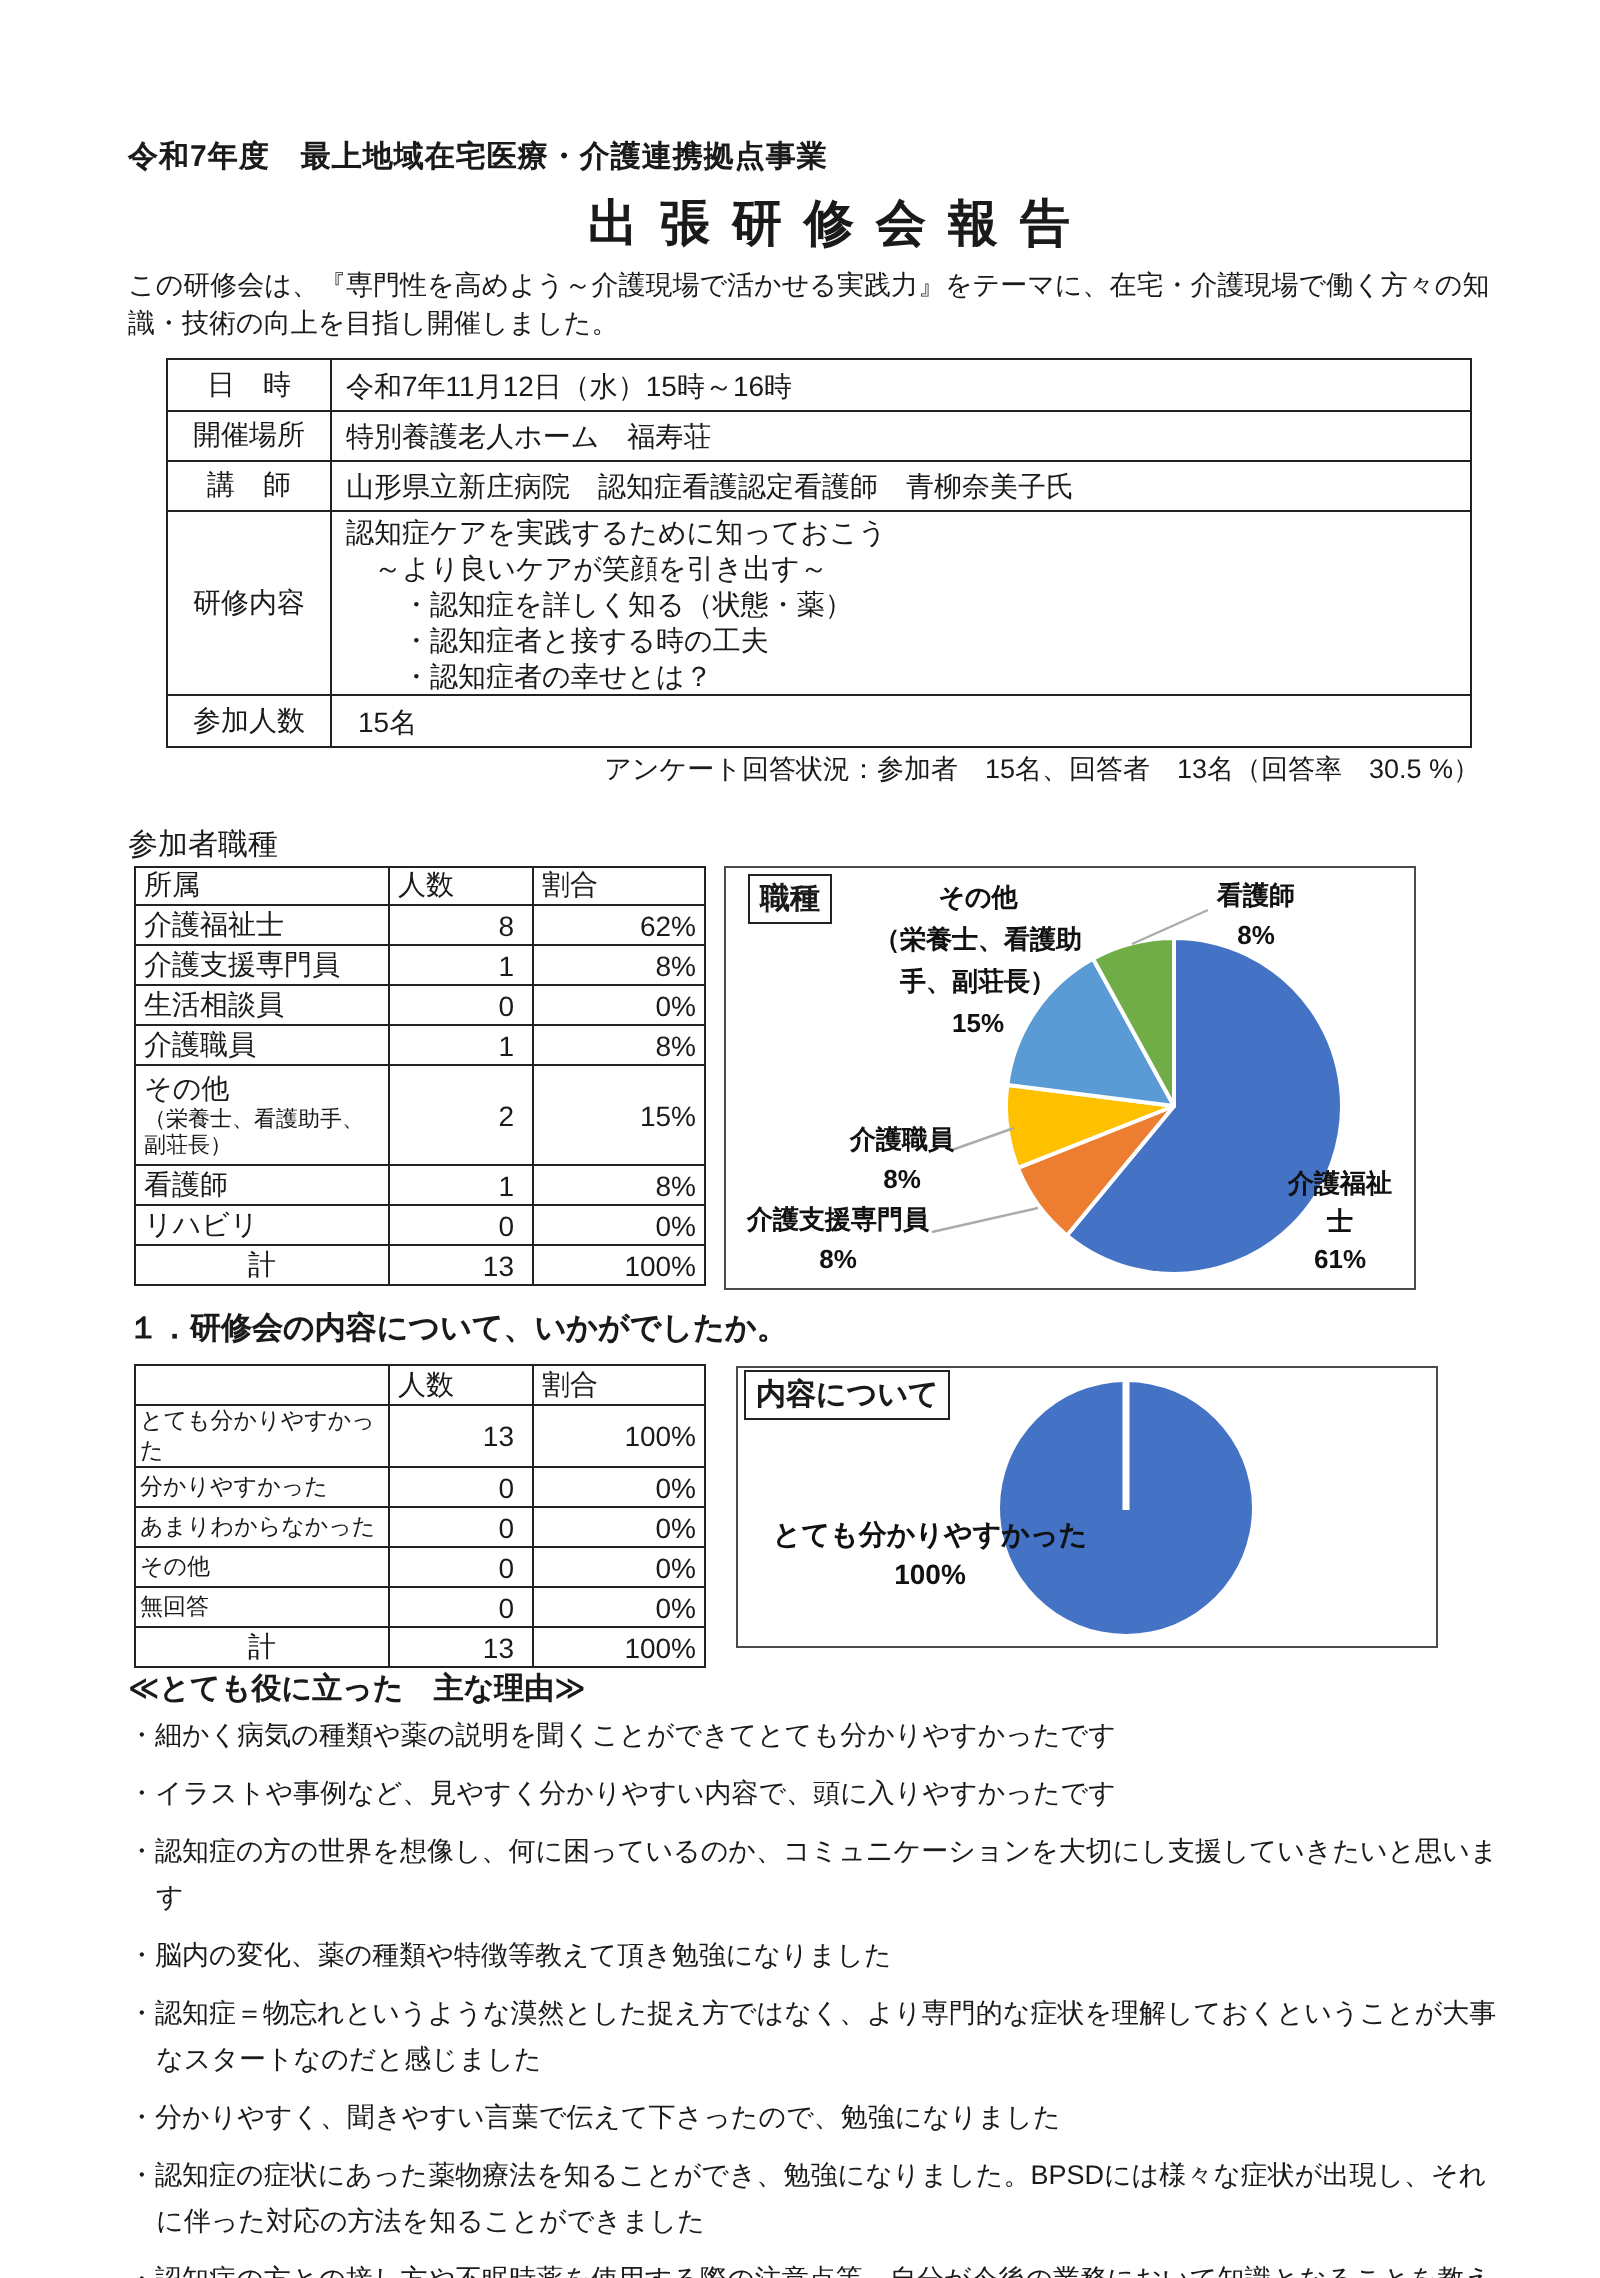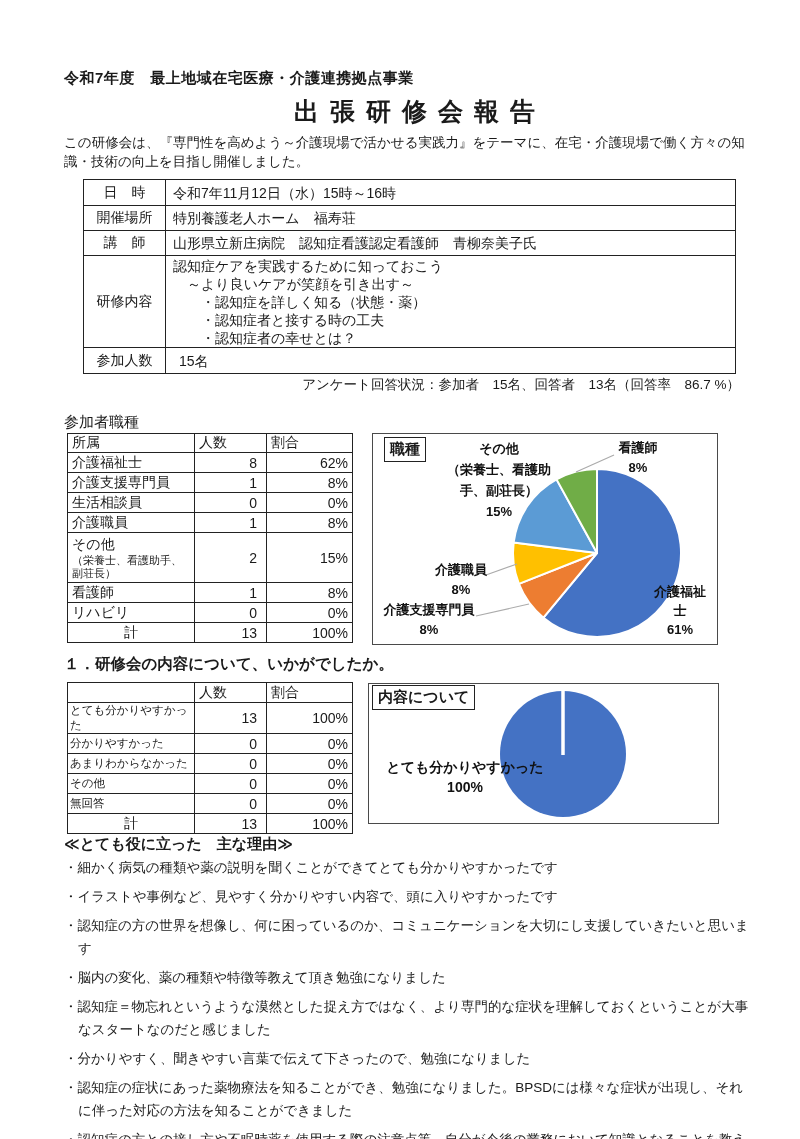--- a/index.html
+++ b/index.html
@@ -36,21 +36,21 @@
   .occ-table tr.hdr{height:19px;margin-top:26px;}
   .occ-table tr.tall{height:50px;}
   .data-table td.total{text-align:center;}
   .sub-label{display:block;font-size:11px;line-height:13px;white-space:pre-line;}
   .q1-table td.small{font-size:11.5px;padding:0 2px;}
 
   .q1-heading{left:64px;top:654px;font-size:15.5px;font-weight:bold;}
 
   
   .chart-box{border:1.2px solid #4a4a4a;background:#fff;}
-  .chart1{left:372px;top:433px;width:344px;height:210px;}
+  .chart1{left:362px;top:433px;width:344px;height:210px;}
   .chart2{left:368px;top:683px;width:349px;height:139px;}
   .chart-box svg{position:absolute;left:0;top:0;z-index:1;}
   .chart-title-box{position:absolute;z-index:3;border:1.8px solid #222;background:#fff;font-size:15px;font-weight:bold;padding:2px 5px;}
   .chart1 .chart-title-box{left:11px;top:3px;}
   .chart2 .chart-title-box{left:3px;top:1px;}
   .pie-label{position:absolute;z-index:2;text-align:center;font-size:13px;font-weight:bold;line-height:20px;white-space:pre-line;color:#111;}
   .pl-other{left:56px;top:4px;width:140px;line-height:21px;}
   .pl-nurse{left:225px;top:4px;width:80px;}
   .pl-careworker{left:48px;top:126px;width:80px;}
   .pl-caremanager{left:0px;top:166px;width:112px;}
@@ -92,21 +92,21 @@
 　　・認知症者と接する時の工夫
 　　・認知症者の幸せとは？</td>
     </tr>
     <tr class="r5">
       <td class="lbl">参加人数</td>
       <td class="val pv">15名</td>
     </tr>
   </tbody>
     </table>
 
-  <div class="abs survey-status">アンケート回答状況：参加者　15名、回答者　13名（回答率　86.7 %）</div>
+  <div class="abs survey-status">アンケート回答状況：参加者　15名、回答者　13名（回答率　30.5 %）</div>
 
   <div class="abs occ-heading">参加者職種</div>
 
   <table class="abs data-table occ-table">
     <tbody>
         <tr class="hdr">
       <th class="col-label">所属</th>
       <th class="col-num">人数</th>
       <th class="col-pct">割合</th>
     </tr>

